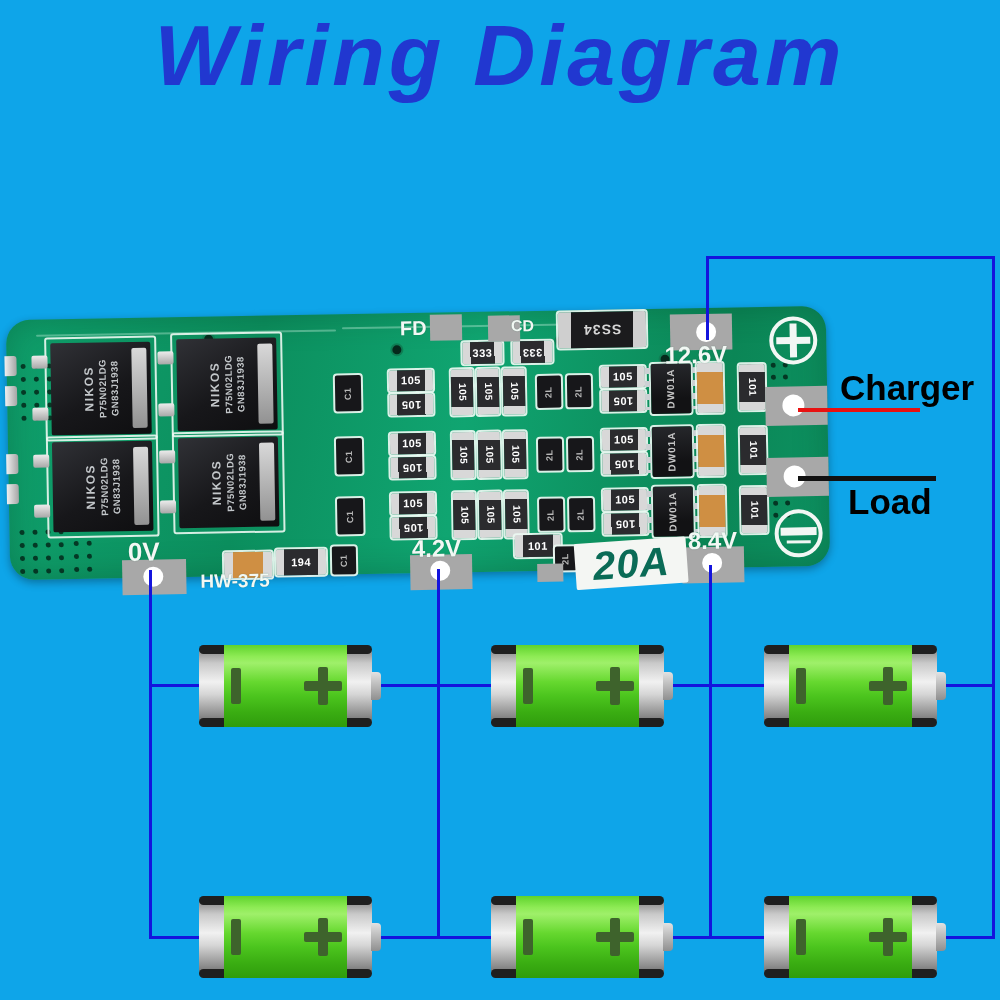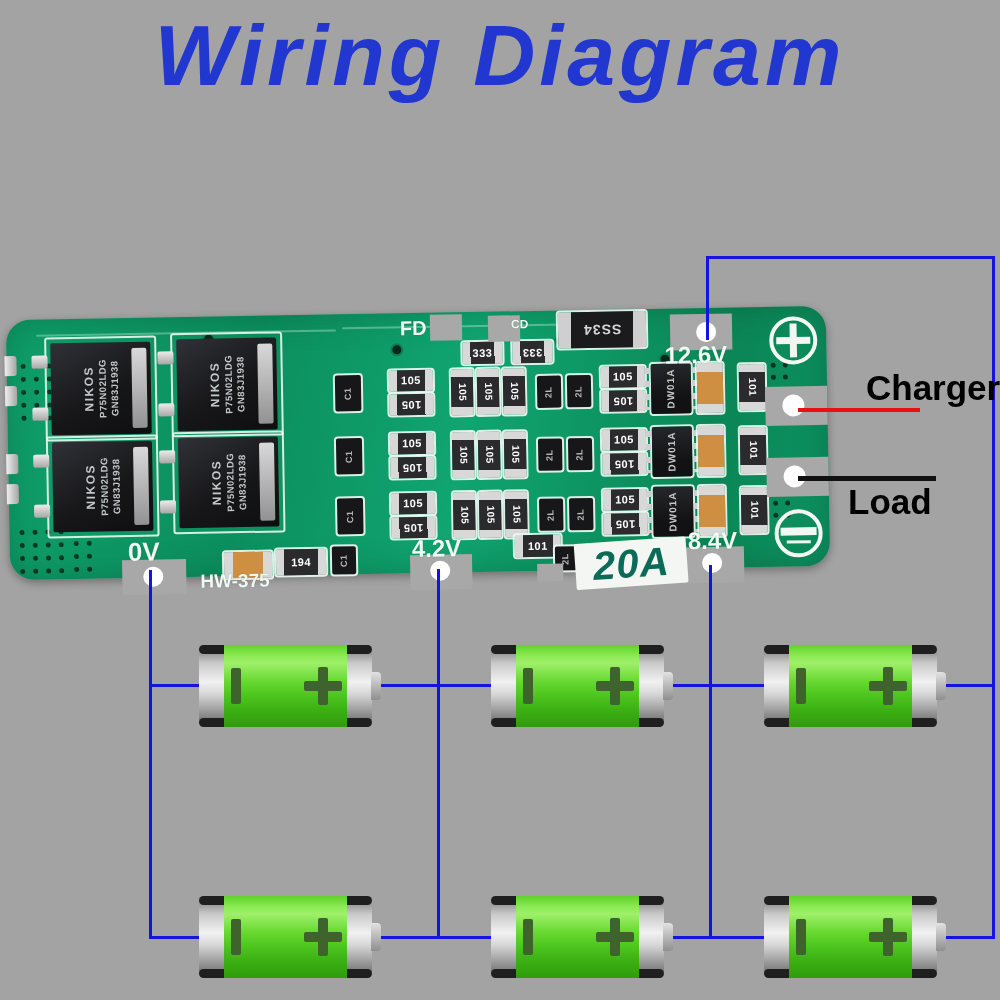--- a/index.html
+++ b/index.html
@@ -1,16 +1,16 @@
 <!DOCTYPE html>
 <html><head>
 <meta charset="utf-8">
 <style>
   html,body{margin:0;padding:0;background:#fff;}
-  .canvas{position:relative;width:1000px;height:1000px;background:#a3a3a3;overflow:hidden;
+  .canvas{position:relative;width:1000px;height:1000px;background:#0ea5e9;overflow:hidden;
           font-family:"Liberation Sans",sans-serif;}
   
   #title{position:absolute;left:0;right:0;top:6px;text-align:center;
          font-size:86px;font-weight:bold;font-style:italic;letter-spacing:4px;
          color:#2137d0;z-index:6;white-space:nowrap;}
   
   #board{position:absolute;left:8px;top:313px;width:820px;height:260px;
          background:linear-gradient(100deg,#0fa06c 0%,#0c8f5e 30%,#10a571 55%,#0b8656 85%,#0d9362 100%);
          border-radius:24px;transform:rotate(-1deg);transform-origin:center;
          box-shadow:0 3px 9px rgba(0,0,0,.32), inset 0 0 34px rgba(0,45,25,.28);z-index:1;}
@@ -79,21 +79,21 @@
              width:10px;height:36px;background:#3e632c;border-radius:2px;}
   .bat-plus{position:absolute;right:30px;top:50%;transform:translateY(-50%);width:38px;height:38px;}
   .bat-plus::before,.bat-plus::after{content:"";position:absolute;background:#3e632c;border-radius:2px;}
   .bat-plus::before{left:50%;top:0;bottom:0;width:10px;transform:translateX(-50%);}
   .bat-plus::after{top:50%;left:0;right:0;height:10px;transform:translateY(-50%);}
   .bat-nub{position:absolute;right:-9px;top:50%;transform:translateY(-50%);width:10px;height:28px;
            background:linear-gradient(180deg,#e2e2e2,#8f8f8f);border-radius:0 4px 4px 0;}
   
   #annotations{position:absolute;inset:0;z-index:4;}
   .ann-text{position:absolute;color:#000;font-size:35px;font-weight:600;white-space:nowrap;}
-  #charger-label{left:840px;top:368px;margin-left:26px;}
+  #charger-label{left:840px;top:368px;}
   #load-label{left:848px;top:482px;}
   .ann-line{position:absolute;}
   #charger-line{left:798px;top:408px;width:122px;height:4px;background:#e81111;}
   #load-line{left:798px;top:476px;width:138px;height:5px;background:#111111;}
 </style>
 </head>
 <body>
 
 <div class="canvas">
   <div id="title">Wiring Diagram</div>
@@ -349,21 +349,21 @@
       <div class="pad" style="left: 758px; top: 80px; width: 62px; height: 39px;">
         <div class="hole" style="left: 17px; top: 8px; width: 22px; height: 22px;"></div>
       </div>
       <div class="pad" style="left: 758px; top: 151px; width: 62px; height: 39px;">
         <div class="hole" style="left: 17px; top: 8px; width: 22px; height: 22px;"></div>
       </div>
       <div class="pad" style="left: 527px; top: 253px; width: 26px; height: 18px;"></div>
       <div class="terminal plus" style="left: 763px; top: 10px; width: 40px; height: 40px;"></div>
       <div class="terminal minus" style="left: 765px; top: 203px; width: 40px; height: 40px;"></div>
       <div class="silk" style="left: 394px; top: 4px; font-size: 20px;">FD</div>
-      <div class="silk" style="left: 505px; top: 6px; font-size: 12px;">CD</div>
+      <div class="silk" style="left: 505px; top: 6px; font-size: 16px;">CD</div>
       <div class="silk" style="left: 658px; top: 33px; font-size: 24px;">12.6V</div>
       <div class="silk" style="left: 118px; top: 219px; font-size: 26px;">0V</div>
       <div class="silk" style="left: 190px; top: 254px; font-size: 19px;">HW-375</div>
       <div class="silk" style="left: 402px; top: 222px; font-size: 24px;">4.2V</div>
       <div class="silk" style="left: 678px; top: 219px; font-size: 24px;">8.4V</div>
       <div class="amp-label" style="left: 565px; top: 231px; width: 112px; height: 46px;">20A</div>
     </div>
 
   <div id="wires">
       <div class="wire" style="left: 149px; top: 570px; width: 3px; height: 369px; background: rgb(20, 20, 221);"></div>

